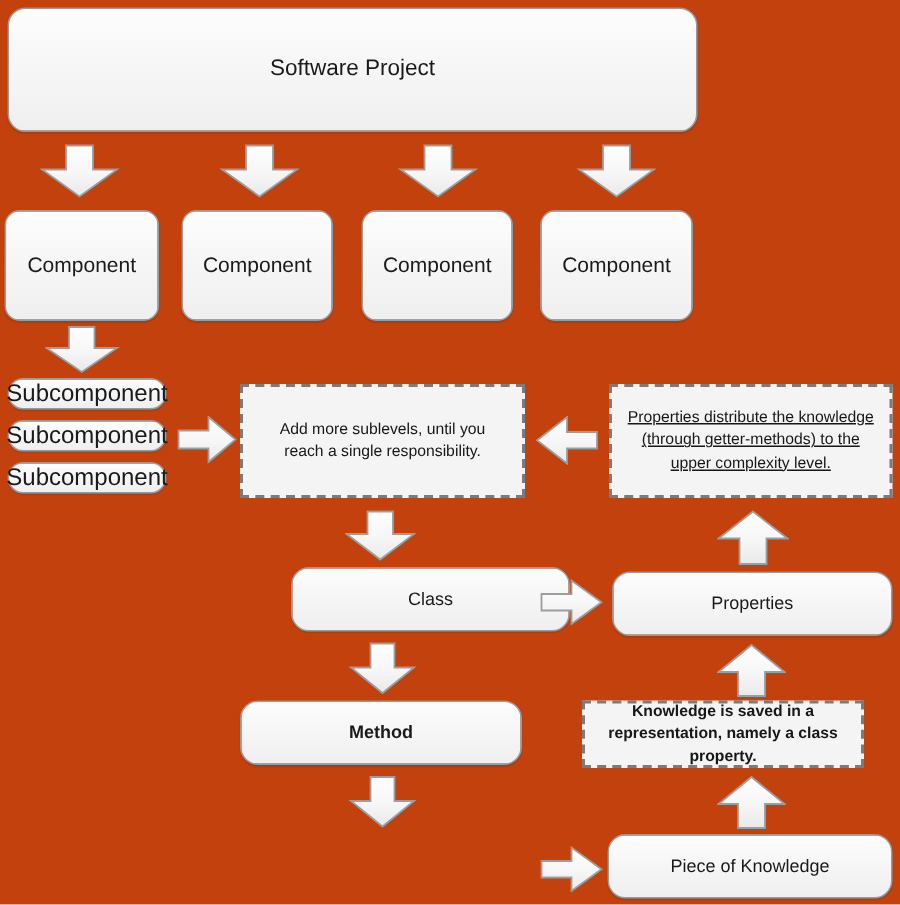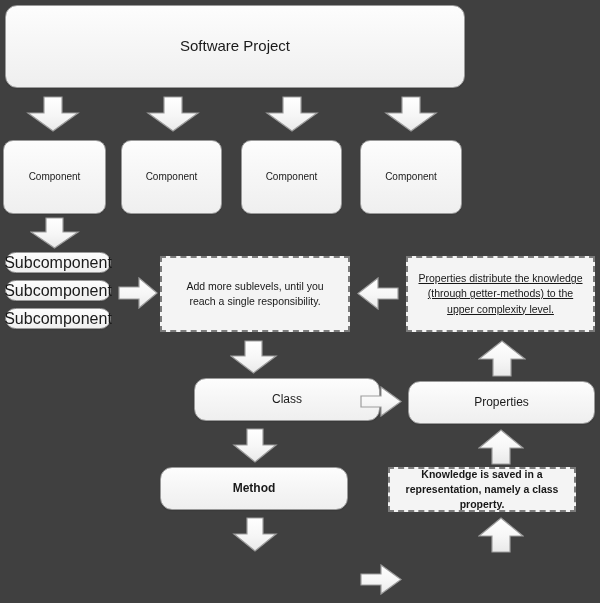--- a/index.html
+++ b/index.html
@@ -7,37 +7,37 @@
     padding: 0;
     background: #ffffff;
   }
   body {
     font-family: "Liberation Sans", sans-serif;
   }
   #canvas {
     position: relative;
     width: 600px;
     height: 603px;
-    background: #404040;
+    background: #c2410c;
     overflow: hidden;
   }
 
   
   .node {
     position: absolute;
     box-sizing: border-box;
     border: 1px solid #9a9a9a;
     background: linear-gradient(to bottom, #fdfdfd 0%, #f7f7f7 40%, #efefef 100%);
     border-radius: 10px;
     display: flex;
     align-items: center;
     justify-content: center;
     text-align: center;
     color: #1a1a1a;
-    font-size: 10px;
+    font-size: 14px;
     box-shadow: 0 1px 1px rgba(0,0,0,0.10);
     line-height: 1.25;
   }
   .node.big {
     font-size: 15px;
     border-radius: 12px;
   }
   .node.pill {
     border-radius: 20px;
     font-size: 16px;
@@ -231,14 +231,17 @@
   <div class="node wide" style="left:160px; top:556px; width:188px; height:43px;margin-top:48px;">
     <span>Algorithm</span>
   </div>
 
   <div class="arrow" style="left:360px; top:564px; width:42px; height:31px;">
     <svg viewBox="0 0 42 31" preserveAspectRatio="none">
       <polygon class="ashape" points="1,10 21,10 21,1 41,15.5 21,30 21,21 1,21" fill="url(#arrowGradH)"></polygon>
     </svg>
   </div>
 
+  <div class="node wide" style="left:405px; top:556px; width:190px; height:43px;">
+    <span>Piece of Knowledge</span>
+  </div>
 
 </div>
 
 </body></html>

